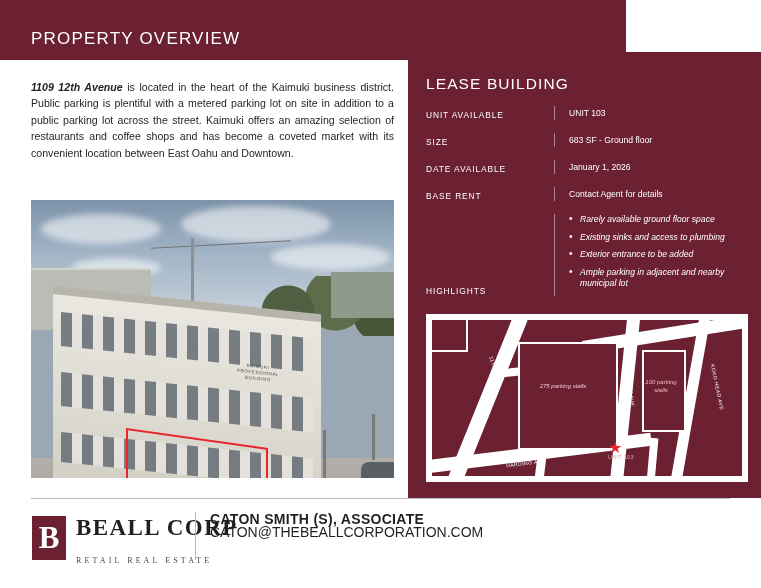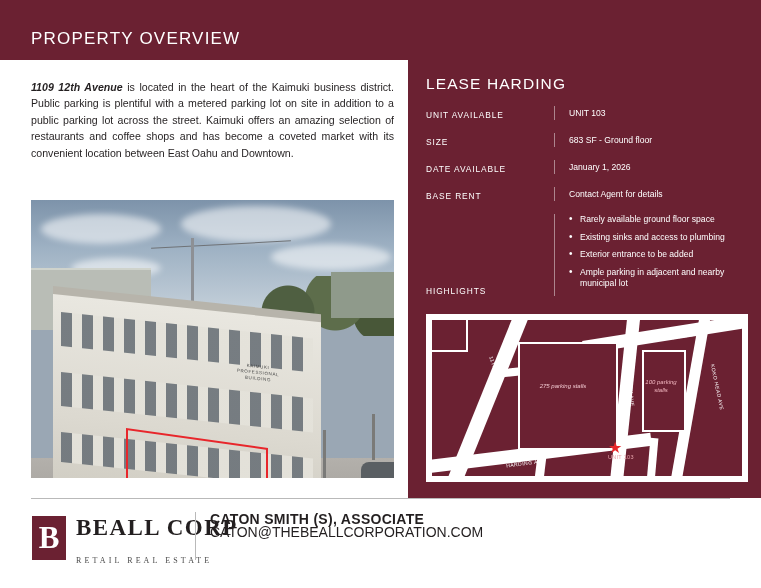--- a/index.html
+++ b/index.html
@@ -20,21 +20,21 @@
     width: 761px;
     height: 588px;
     background: #ffffff;
   }
 
   
   .header {
     position: absolute;
     left: 0;
     top: 0;
-    width: 761px;
+    width: 626px;
     height: 60px;
     background: #6b2132;
   }
   .header-title {
     position: absolute;
     left: 31px;
     top: 29px;
     font-size: 17px;
     letter-spacing: 1.2px;
     color: #ffffff;
@@ -236,20 +236,21 @@
     margin: 0;
     padding: 0;
   }
   .highlights li {
     position: relative;
     padding-left: 11px;
     margin-bottom: 6px;
     font-size: 8.6px;
     line-height: 11.5px;
     color: #ffffff;
+    font-style: italic;
   }
   .highlights li:before {
     content: "\2022";
     position: absolute;
     left: 0;
     top: -1px;
     font-size: 10px;
   }
 
   
@@ -448,21 +449,21 @@
       <div>BUILDING</div>
     </div>
     <div class="red-box"></div>
     <div class="pole p1"></div>
     <div class="pole p3"></div>
     <div class="car2"></div>
 
   </div>
 
   <div class="right-col">
-    <div class="lease-title">LEASE HARDING</div>
+    <div class="lease-title">LEASE BUILDING</div>
 
     <div class="detail-rows">
 
       <div class="row">
         <div class="row-label">UNIT AVAILABLE</div>
         <div class="row-sep"></div>
         <div class="row-value">UNIT 103</div>
       </div>
 
       <div class="row">

